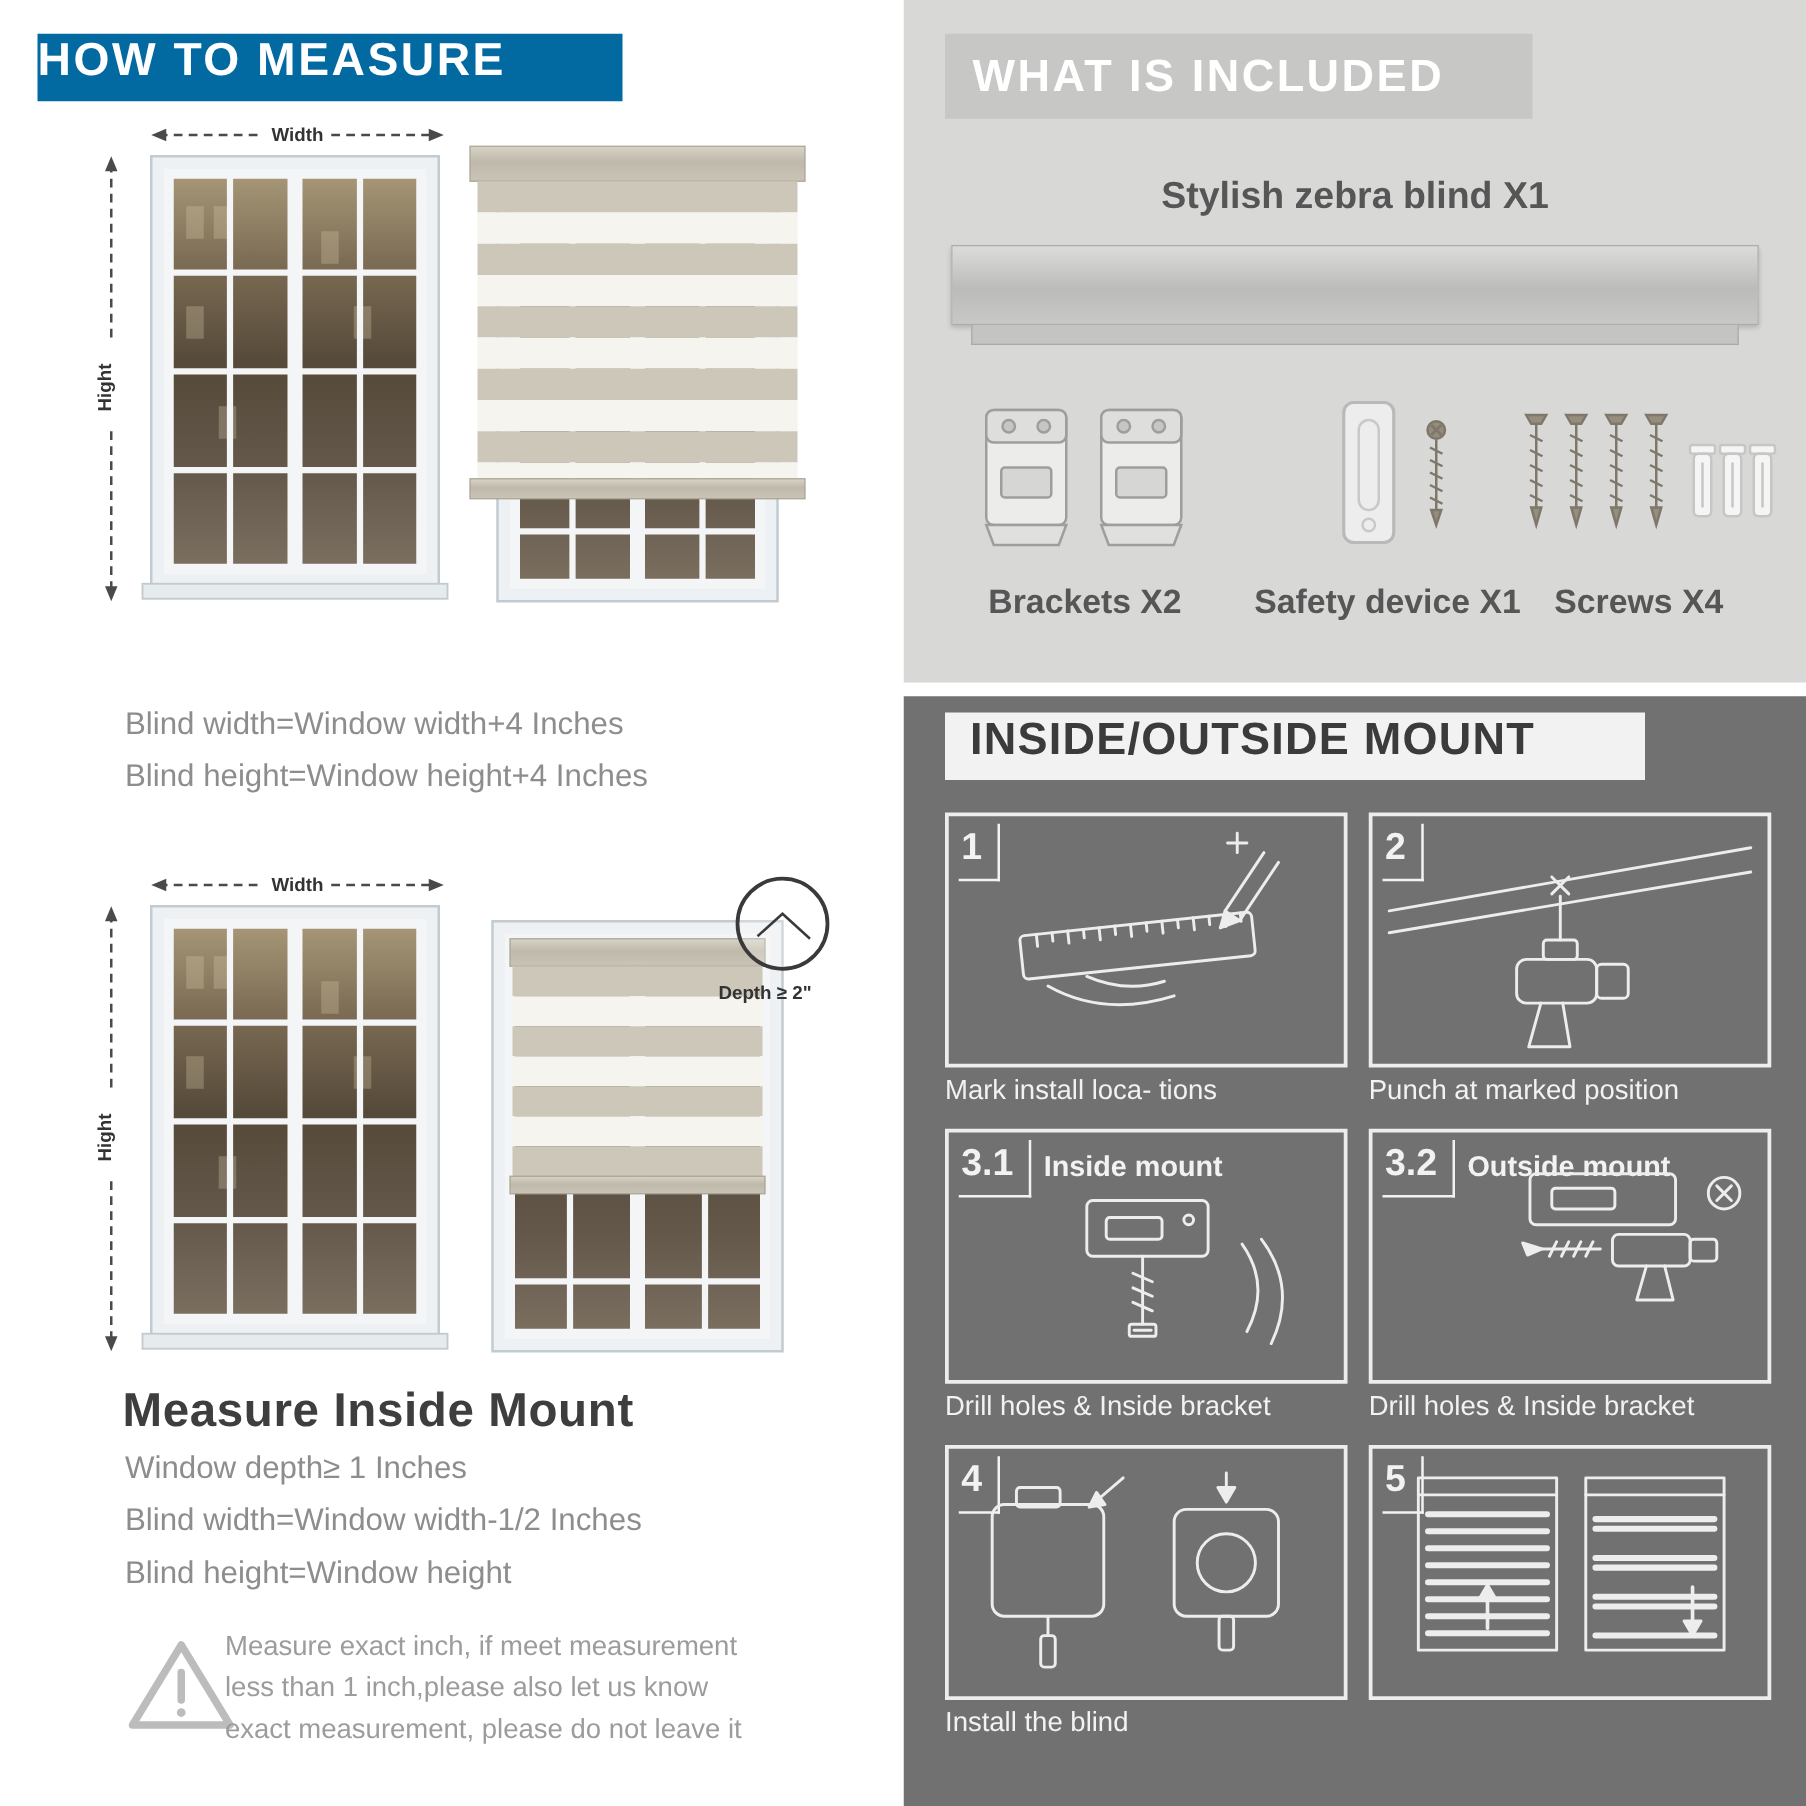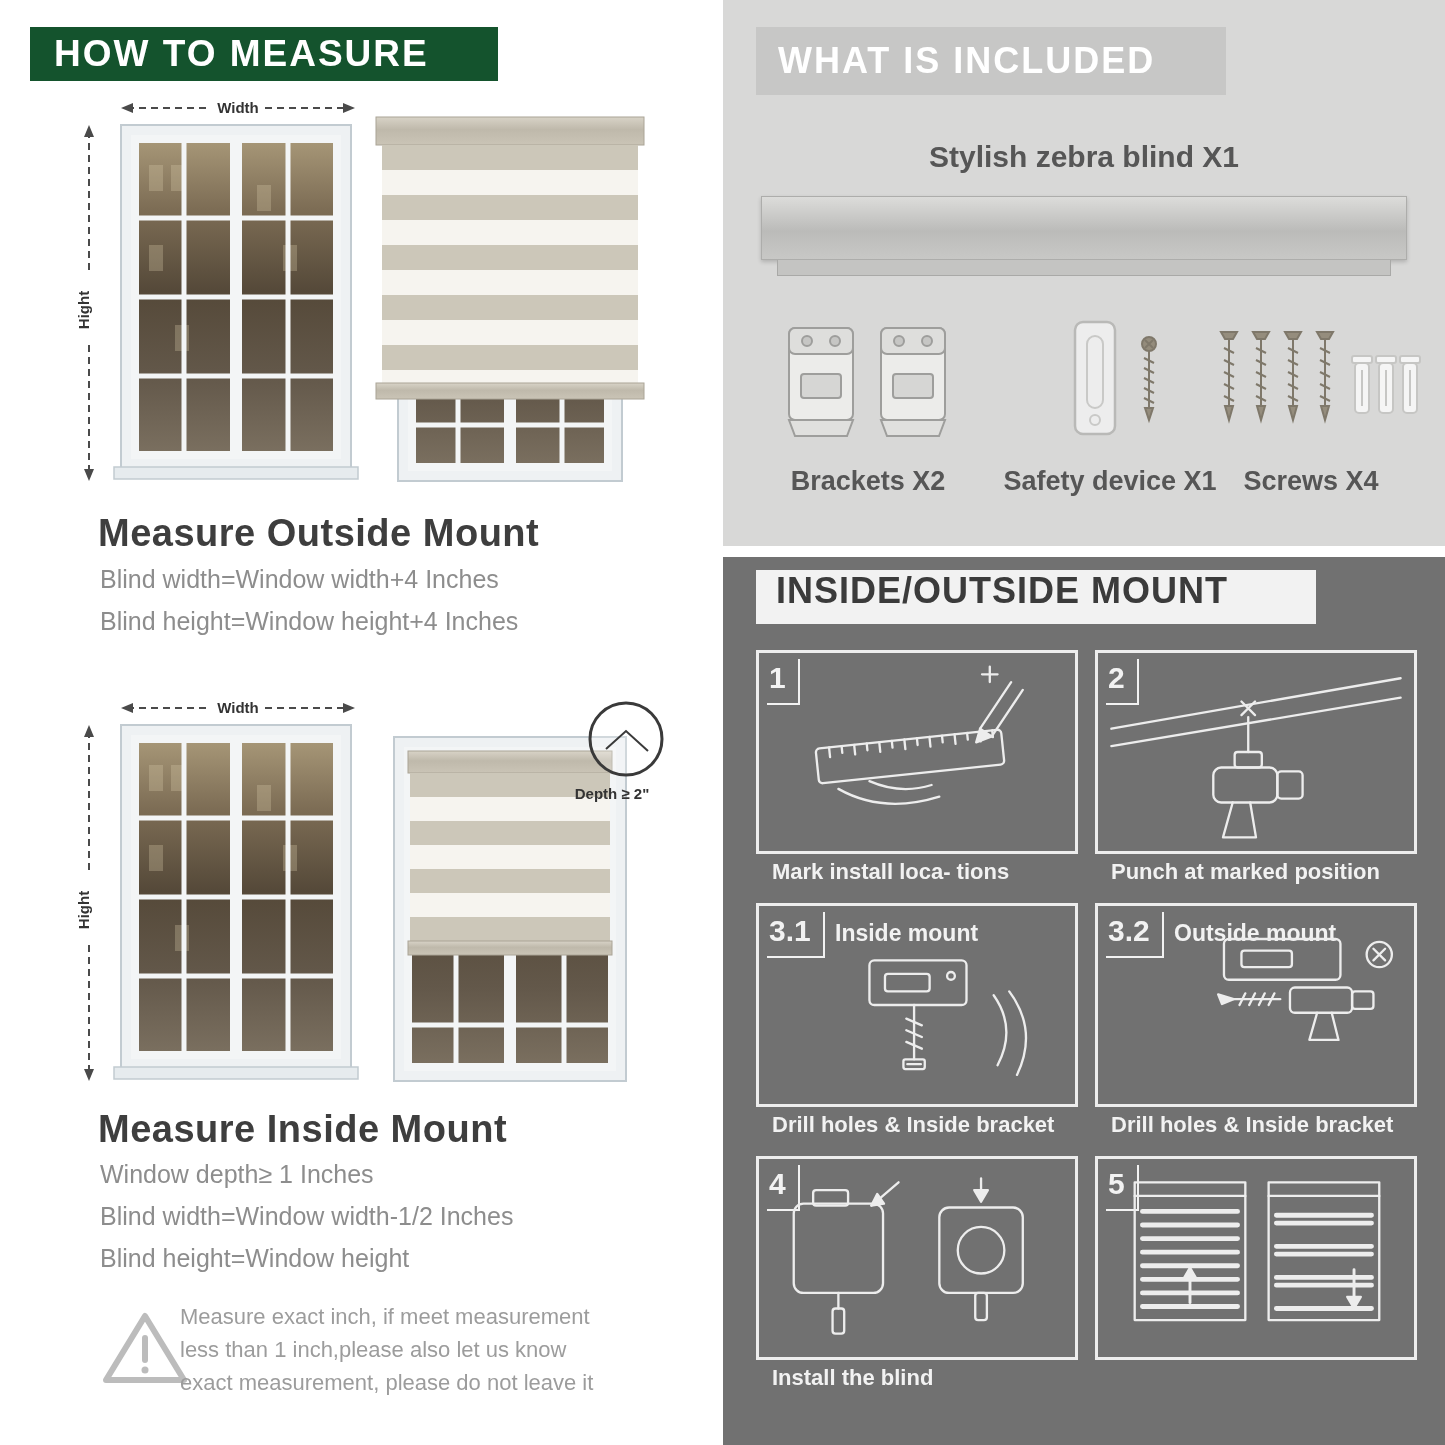--- a/index.html
+++ b/index.html
@@ -2,22 +2,22 @@
 <html><head>
 <meta charset="utf-8">
 <style>
   * { margin:0; padding:0; box-sizing:border-box; }
   html,body { background:#ffffff; }
   body { font-family:"Liberation Sans", sans-serif; }
   .canvas { position:relative; width:1445px; height:1445px; background:#ffffff; overflow:hidden; }
   .abs { position:absolute; }
   svg { display:block; overflow:visible; }
 
-  .banner1 { background:#14532d; color:#fff; font-weight:700; font-size:37px; letter-spacing:2px;
-             display:flex; align-items:center; padding-left:24px; }
+  .banner1 { background:#0369a1; color:#fff; font-weight:700; font-size:37px; letter-spacing:2px;
+             display:flex; align-items:flex-start; }
   .banner2 { background:#c7c7c6; color:#fff; font-weight:700; font-size:36px; letter-spacing:2px;
              display:flex; align-items:center; padding-left:22px; }
   .banner3 { background:#f2f2f2; color:#3b3b3b; font-weight:700; font-size:36px; letter-spacing:1px;
              display:flex; align-items:flex-start; padding-left:20px; }
 
   .title   { font-size:38px; font-weight:700; color:#3e3e3e; letter-spacing:.5px; }
   .gline   { font-size:25px; font-weight:400; color:#8d8d8d; }
   .product { font-size:30px; font-weight:700; color:#565656; text-align:center; }
   .itemlabel { font-size:27px; font-weight:700; color:#565656; text-align:center; }
   .note-text { font-size:22px; line-height:1.5; color:#9c9c9c; }
@@ -26,21 +26,21 @@
   .right-bottom { background:#717171; }
 
   .cassette { background:linear-gradient(#dcdcda, #bbbbb9 55%, #c8c8c6); border:1px solid #adadab;
               box-shadow:0 2px 4px rgba(0,0,0,.18); }
   .cassette-lip { background:#c4c4c2; border:1px solid #a9a9a7; border-top:none; }
 
   .step-panel { border:3px solid #ededed; }
   .step-num { position:absolute; top:6px; left:8px; color:#f2f2f2; font-size:30px; font-weight:700;
               padding:2px 12px 8px 2px; border-right:2px solid #f2f2f2; border-bottom:2px solid #f2f2f2; }
   .step-label { position:absolute; top:14px; left:76px; color:#f2f2f2; font-size:23px; font-weight:700; }
-  .caption { font-size:22px; font-weight:700; color:#f2f2f2;margin-left:16px; }
+  .caption { font-size:22px; font-weight:400; color:#f2f2f2; }
 
   .art { stroke:#ededed; stroke-width:2.4; fill:none; stroke-linecap:round; stroke-linejoin:round;
          position:absolute; left:0; top:0; width:100%; height:100%; }
   .dimtext { font-size:15px; font-weight:700; fill:#333; font-family:"Liberation Sans", sans-serif; }
 </style>
 </head>
 <body>
 
 <div class="canvas">
 
@@ -115,21 +115,20 @@
       <rect x="22" y="150" width="256" height="25" fill="#ccc7b9"></rect>
       <rect x="22" y="175" width="256" height="25" fill="#f6f4ef"></rect>
       <rect x="22" y="200" width="256" height="25" fill="#ccc7b9"></rect>
       <rect x="22" y="225" width="256" height="25" fill="#f6f4ef"></rect>
       <rect x="22" y="250" width="256" height="25" fill="#ccc7b9"></rect>
       <rect x="22" y="275" width="256" height="13" fill="#f6f4ef"></rect>
       <rect x="16" y="288" width="268" height="16" fill="url(#cassGrad)" stroke="#aaa496" stroke-width="1"></rect>
     </g>
   </svg>
 
-  <div class="abs title" style="left:98px;top:512px">Measure Outside Mount</div>
   <div class="abs gline" style="left:100px;top:565px">Blind width=Window width+4 Inches</div>
   <div class="abs gline" style="left:100px;top:607px">Blind height=Window height+4 Inches</div>
 
   <svg class="abs" viewBox="0 0 300 400" style="left:65px;top:695px;width:300px;height:400px">
     <line x1="62" y1="13" x2="146" y2="13" stroke="#4a4a4a" stroke-width="2" stroke-dasharray="7 5"></line>
     <line x1="200" y1="13" x2="284" y2="13" stroke="#4a4a4a" stroke-width="2" stroke-dasharray="7 5"></line>
     <polygon points="56,13 68,8 68,18" fill="#4a4a4a"></polygon>
     <polygon points="290,13 278,8 278,18" fill="#4a4a4a"></polygon>
     <text x="173" y="18" text-anchor="middle" class="dimtext">Width</text>
     <line x1="24" y1="36" x2="24" y2="180" stroke="#4a4a4a" stroke-width="2" stroke-dasharray="7 5"></line>

